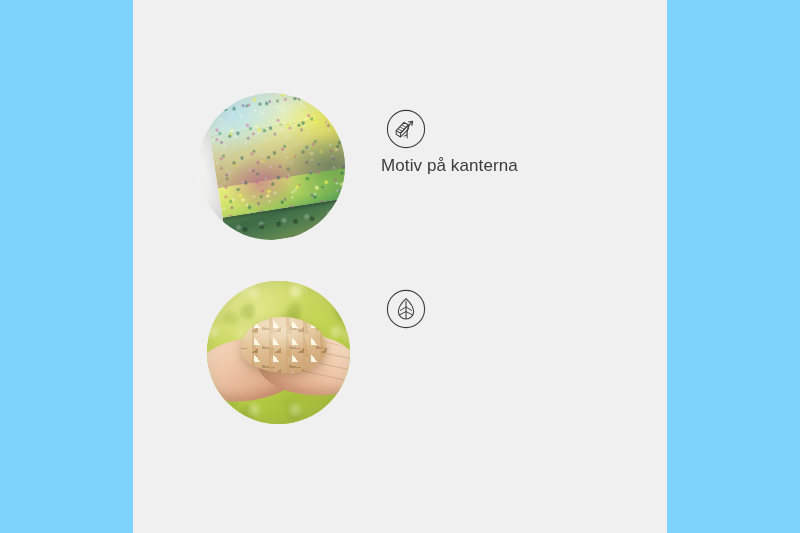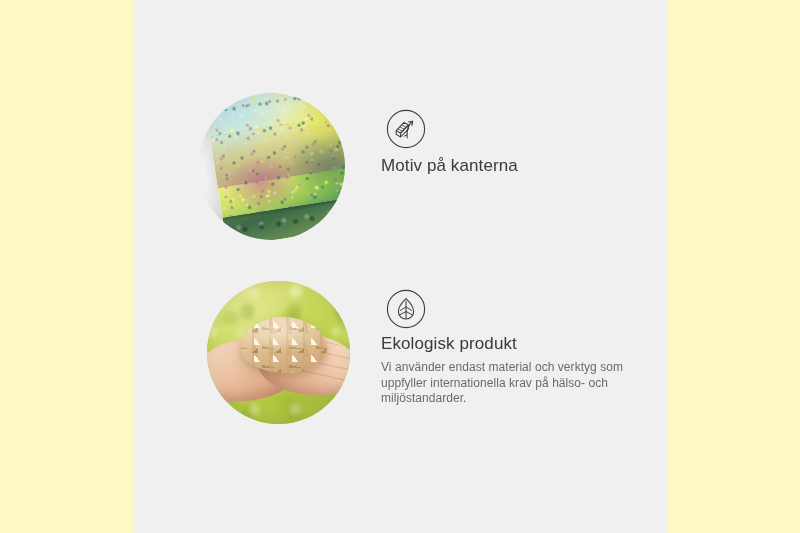--- a/index.html
+++ b/index.html
@@ -11,21 +11,21 @@
     height: 533px;
     background: #ffffff;
     font-family: "Liberation Sans", sans-serif;
     overflow: hidden;
   }
 
   #stage {
     position: relative;
     width: 800px;
     height: 533px;
-    background: #fef9c3;
+    background: #7dd3fc;
   }
 
   
   #panel {
     position: absolute;
     left: 133px;
     top: 0;
     width: 534px;
     height: 533px;
     background: #f0f0f0;
@@ -328,18 +328,14 @@
     <svg width="40" height="40" viewBox="0 0 40 40" aria-hidden="true">
       <circle cx="20" cy="20" r="18.6" fill="none" stroke="#3d3d3d" stroke-width="1.1"></circle>
       <path d="M20 9.6 C25.4 14.6 27.6 19.4 27.6 22.6 C27.6 26.8 24.2 30.0 20 30.0
                C15.8 30.0 12.4 26.8 12.4 22.6 C12.4 19.4 14.6 14.6 20 9.6 Z" fill="none" stroke="#3d3d3d" stroke-width="1.1" stroke-linejoin="round"></path>
       <path d="M20 11.8 L20 30.0" fill="none" stroke="#3d3d3d" stroke-width="1.0"></path>
       <path d="M20 18.0 L14.4 21.4 M20 18.0 L25.6 21.4
                M20 22.6 L14.0 25.6 M20 22.6 L26.0 25.6" fill="none" stroke="#3d3d3d" stroke-width="0.95" stroke-linecap="round"></path>
     </svg>
   </div>
 
-  <div class="feature-text" id="text-eco">
-    <h2 class="feature-title">Ekologisk produkt</h2>
-    <p class="feature-body">Vi använder endast material och verktyg som uppfyller internationella krav på hälso- och miljöstandarder.</p>
-  </div>
 
 </div>
 
 </body></html>

